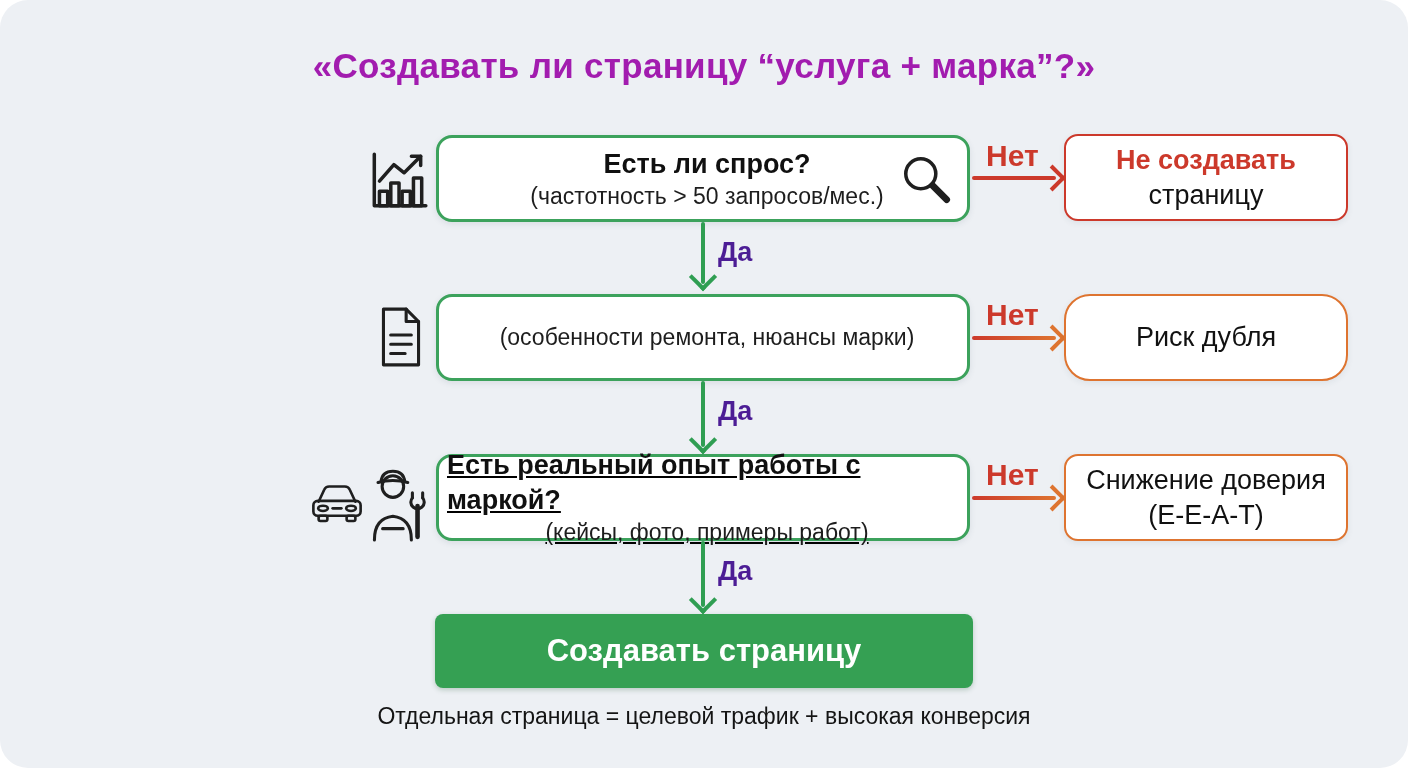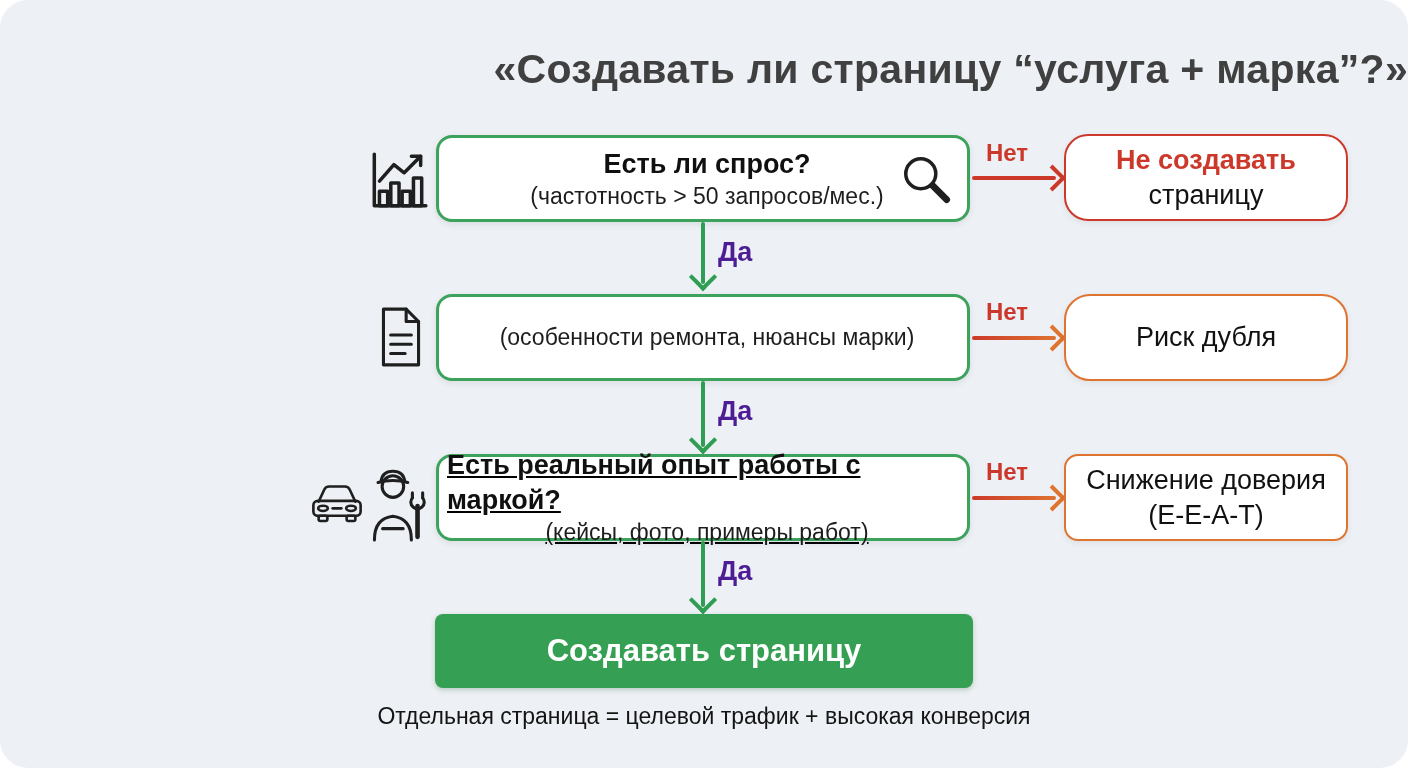--- a/index.html
+++ b/index.html
@@ -1,36 +1,36 @@
 <!DOCTYPE html>
 <html><head>
 <meta charset="utf-8">
 <style>
   html,body{margin:0;padding:0;background:#ffffff;font-family:"Liberation Sans",sans-serif;}
   .canvas{position:relative;width:1408px;height:768px;background:#edf0f4;border-radius:28px;overflow:hidden;}
 
-  .title{position:absolute;top:46px;left:0;width:100%;text-align:right;
-         font-size:41px;font-weight:bold;color:#404040;letter-spacing:.3px;}
+  .title{position:absolute;top:46px;left:0;width:100%;text-align:center;
+         font-size:35px;font-weight:bold;color:#a21caf;letter-spacing:.3px;}
 
   .qbox{position:absolute;left:436px;width:534px;height:87px;background:#ffffff;
         border:3px solid #3ca25c;border-radius:16px;box-sizing:border-box;
         display:flex;flex-direction:column;justify-content:center;align-items:center;
         box-shadow:0 2px 6px rgba(40,60,80,.10);padding-left:8px;}
   .qbox .q{font-size:27px;font-weight:bold;color:#101010;line-height:1.3;}
   .qbox .sub{font-size:23px;color:#1d1d1d;line-height:1.25;}
   .qbox .inline-icon{position:absolute;right:12px;top:14px;}
 
   .rbox{position:absolute;left:1064px;width:284px;height:87px;background:#ffffff;
         border-radius:14px;box-sizing:border-box;border:2.5px solid #de7430;
         display:flex;flex-direction:column;justify-content:center;align-items:center;
         box-shadow:0 2px 6px rgba(40,60,80,.08);font-size:27px;color:#111;line-height:1.28;}
   .rbox.red{border-color:#cc392b;}
   .accent-red{color:#cc392b;font-weight:bold;}
 
-  .no-label{position:absolute;left:986px;font-size:24px;font-weight:bold;color:#cc392b;}
+  .no-label{position:absolute;left:986px;font-size:30px;font-weight:bold;color:#cc392b;}
   .yes-label{position:absolute;left:718px;font-size:27px;font-weight:bold;color:#4c1d95;}
 
   .h-arrow{position:absolute;left:972px;width:84px;height:4px;background:#cc392b;border-radius:2px;}
   .h-arrow.grad{background:linear-gradient(to right,#cc392b,#de7430);}
   .h-arrow::after{content:"";position:absolute;right:-2px;top:50%;width:15px;height:15px;
         border-top:4px solid #cc392b;border-right:4px solid #cc392b;
         transform:translate(4px,-50%) rotate(45deg);}
   .h-arrow.grad::after{border-color:#de7430;}
 
   .v-arrow{position:absolute;left:701px;width:4px;background:#2f9e52;border-radius:2px;}
@@ -74,21 +74,21 @@
       <svg width="56" height="58" viewBox="0 0 54 56" stroke-width="3.4">
         <circle cx="21" cy="21" r="14.5"></circle>
         <path d="M32.5 32.5 L46 46" stroke-width="6.5"></path>
       </svg>
     </span>
   </div>
 
   <div class="no-label" style="top:139px;">Нет</div>
   <div class="h-arrow" style="top:176px;"></div>
 
-  <div class="rbox red" style="top:134px;border-radius:24px;">
+  <div class="rbox red" style="top:134px;">
     <div class="accent-red">Не создавать</div>
     <div>страницу</div>
   </div>
 
   <div class="v-arrow" style="top:222px;height:62px;"></div>
   <div class="yes-label" style="top:237px;">Да</div>
 
   <div class="icon" style="left:377px;top:305px;">
     <svg width="48" height="64" viewBox="0 0 46 62" stroke-width="3">
       <path d="M6 4 H28 L40 16 V58 H6 Z"></path>

